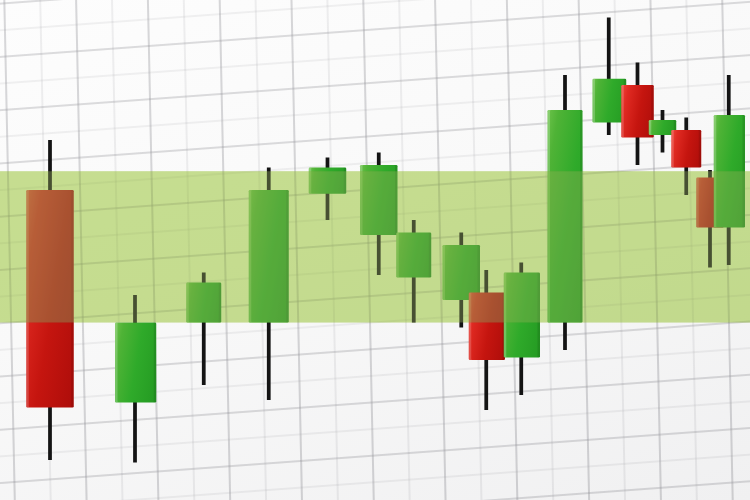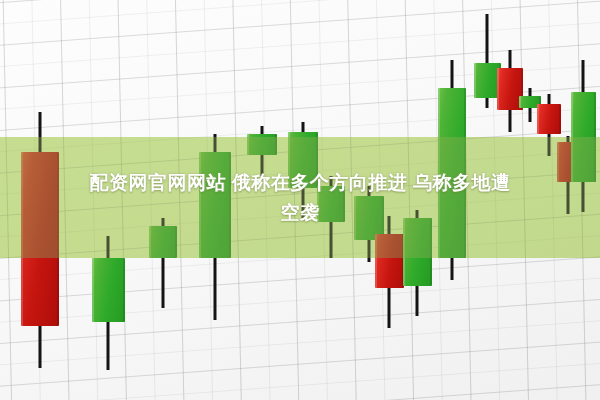--- a/index.html
+++ b/index.html
@@ -166,18 +166,14 @@
       </div>
       <div class="candle" style="left: 570.5px; top: 0px; width: 25px; height: 400px;">
         <div class="wick" style="top: 60px; height: 152px;"></div>
         <div class="body up" style="top: 92px; height: 90px;"></div>
       </div>
     </div>
 
   <div id="band" style="top: 137px; height: 121px;"></div>
   <div id="band-lighten" style="top: 137px; height: 121px;"></div>
 
-  <div id="headline" style="top: 137px; height: 121px;">
-    <div class="line">配资网官网网站 俄称在多个方向推进 乌称多地遭</div>
-    <div class="line">空袭</div>
-  </div>
 
 </div>
 
 </body></html>

